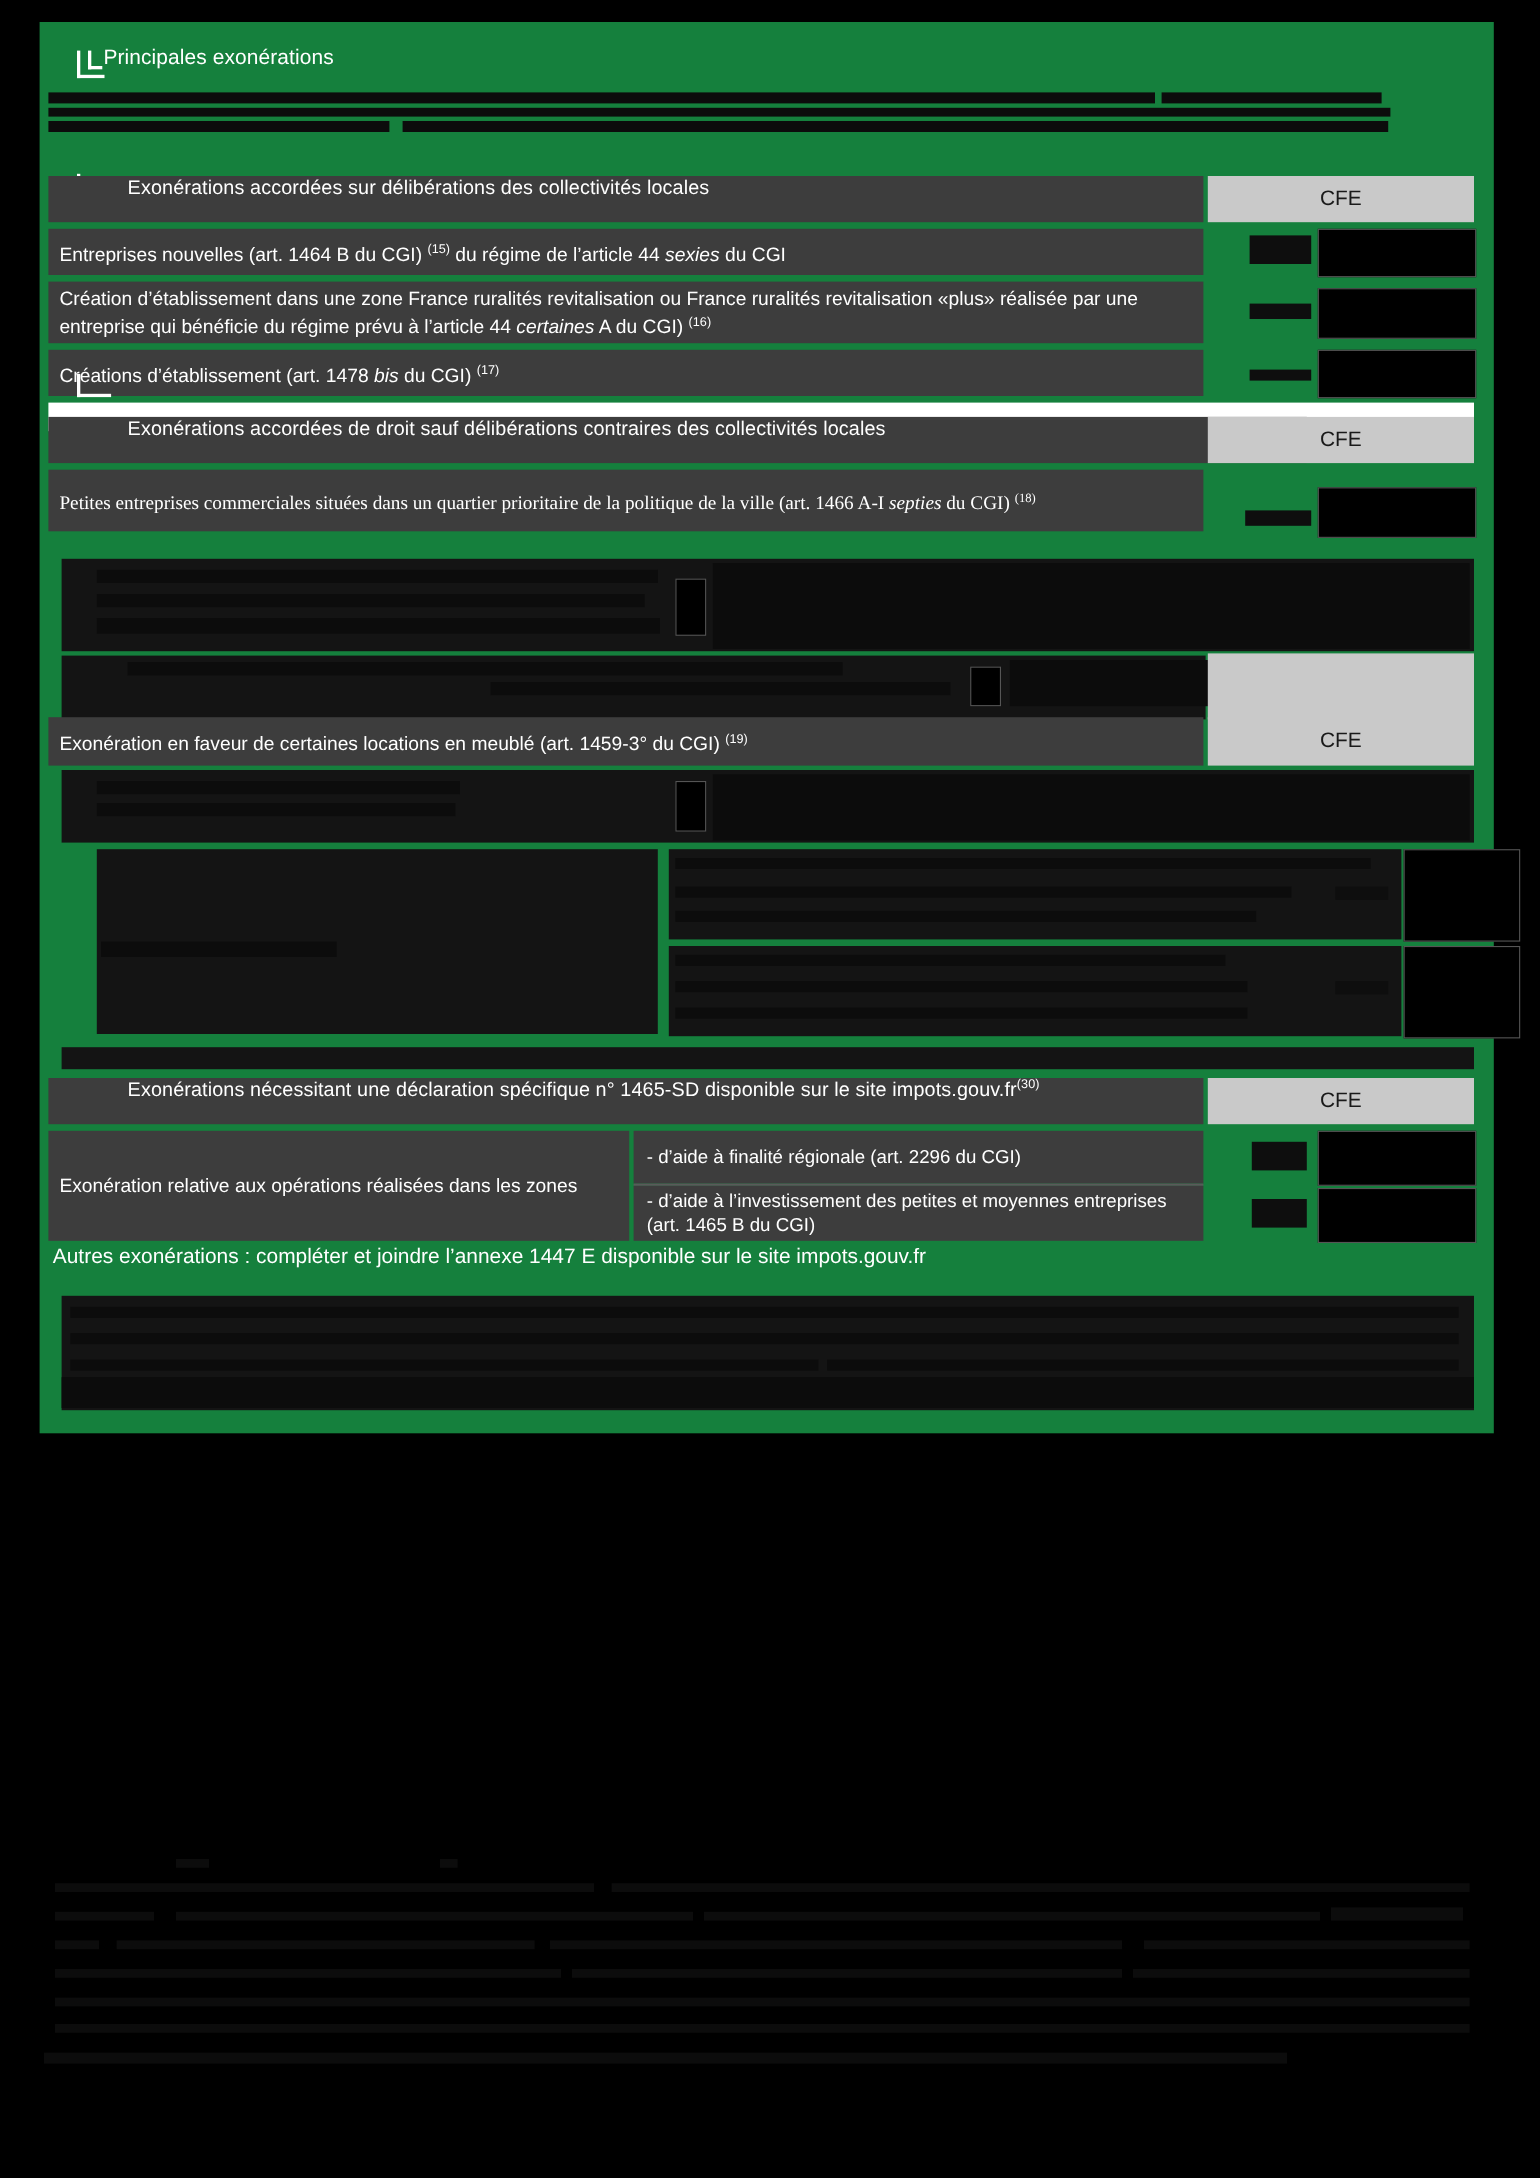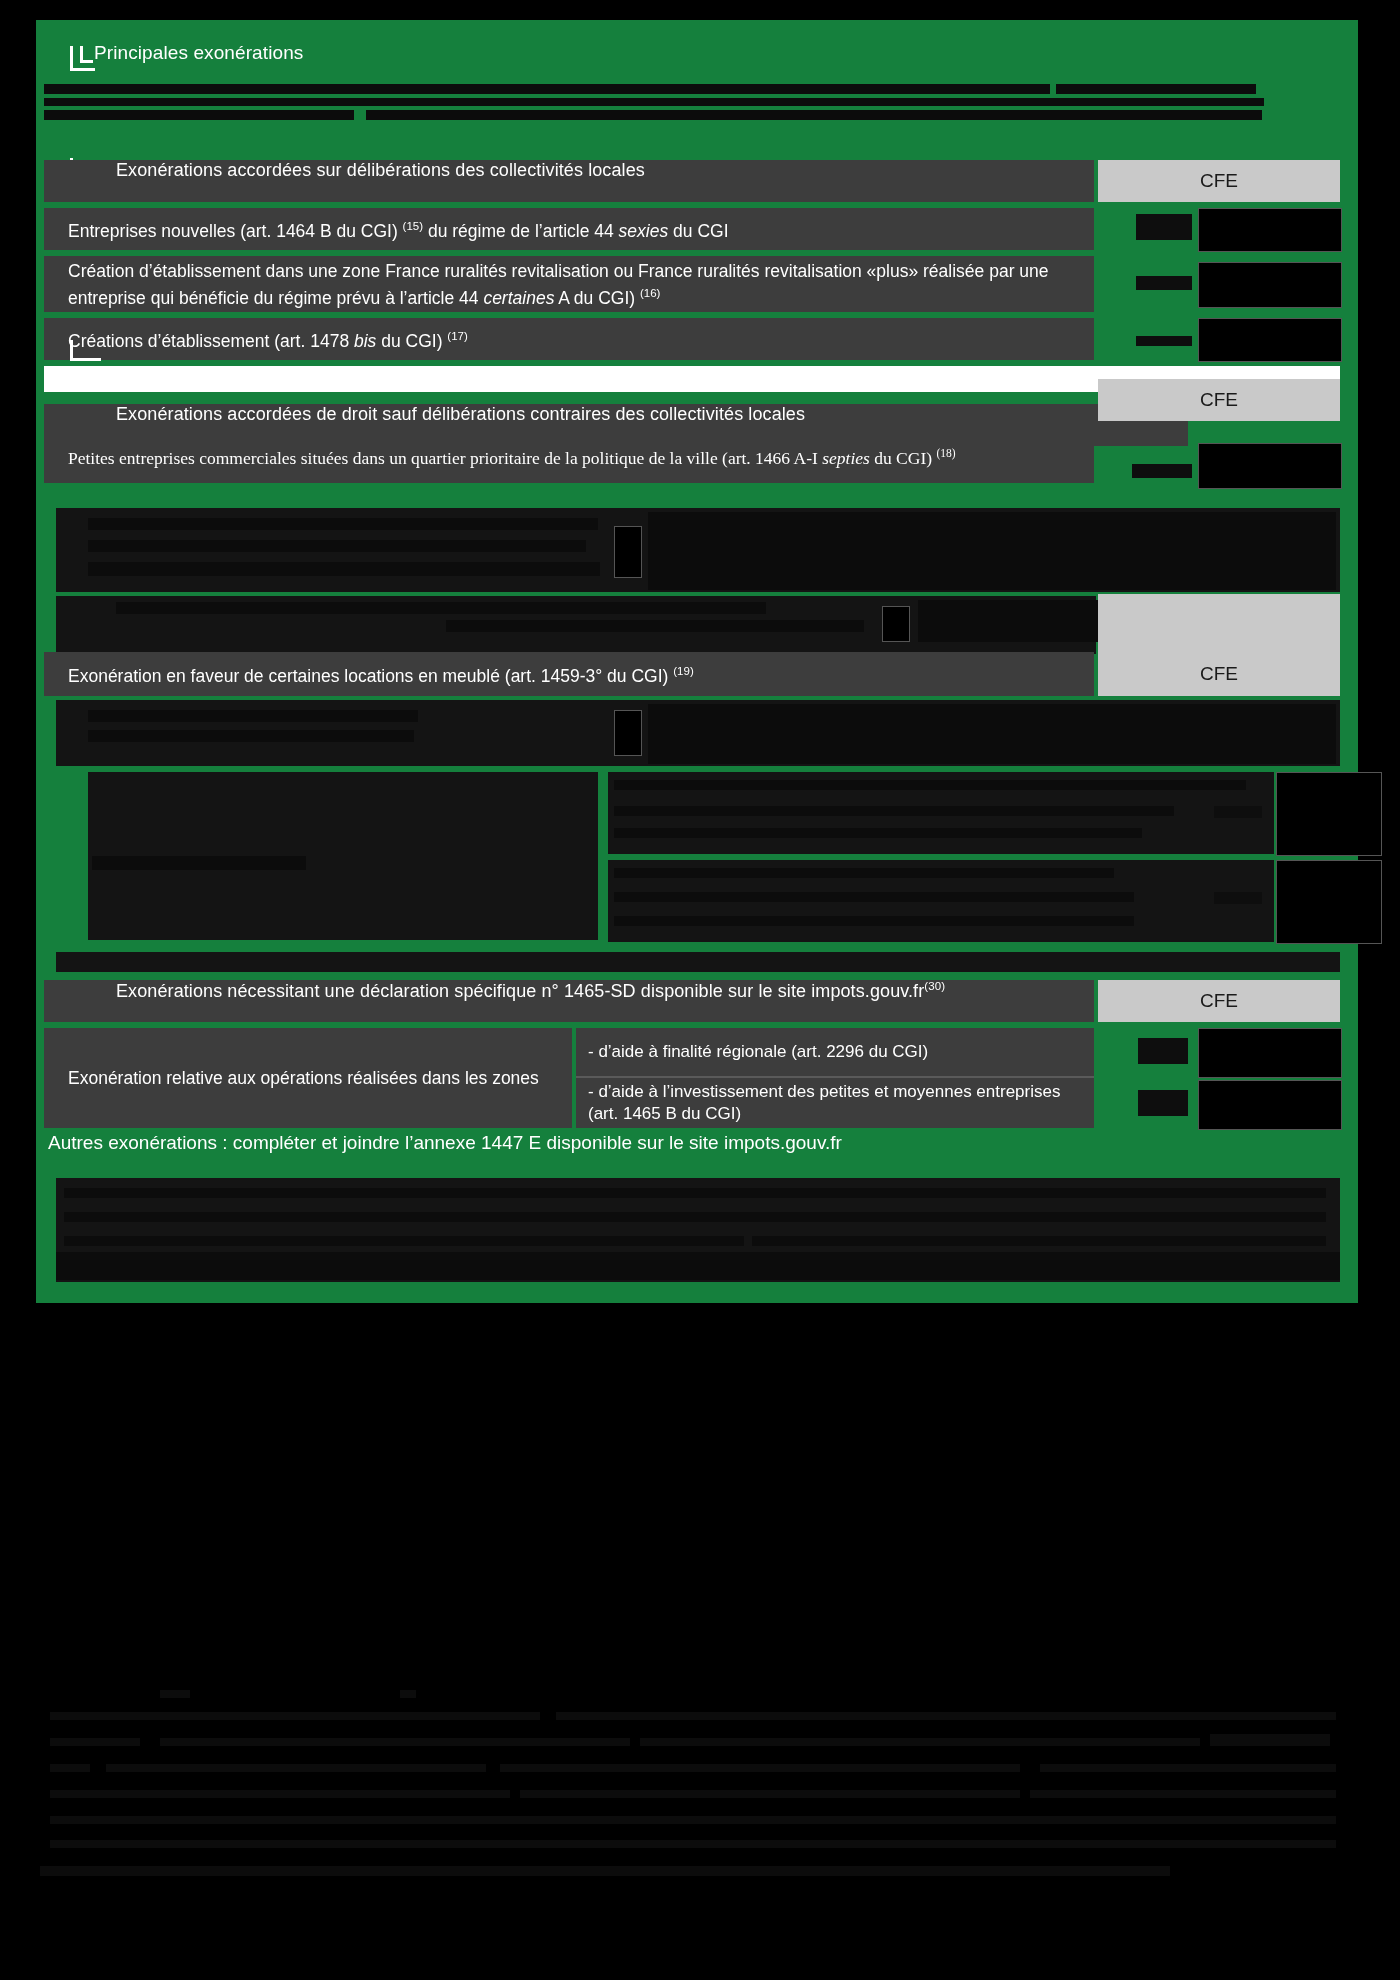--- a/index.html
+++ b/index.html
@@ -70,21 +70,21 @@
   .row {
     position: absolute;
     background: #3d3d3d;
     display: flex;
     align-items: center;
   }
   .row .txt {
     font-size: 17.5px;
     line-height: 23px;
     color: #ffffff;
-    padding: 0 24px;
+    padding: 0 10px;
   }
   .row.two-line .txt { line-height: 22px; }
   .sup { font-size: 11.5px; vertical-align: super; }
   i.it { font-style: italic; }
 
   .input-box {
     position: absolute;
     background: #000000;
     border: 1px solid #555;
   }
@@ -169,21 +169,21 @@
 
     <div class="row" style="left:8px; top:298px; width:1050px; height:42px;">
       <span class="txt">Créations d’établissement (art. 1478 <i class="it">bis</i> du CGI) <span class="sup">(17)</span></span>
     </div>
     <div class="code-box" style="left:1100px; top:316px; width:56px; height:10px;"></div>
     <div class="input-box" style="left:1162px; top:298px; width:142px; height:42px;"></div>
 
     <div class="white-strip" style="left:8px; top:346px; width:1296px; height:26px;"></div>
 
     <div class="mark-l" style="left:34px; top:320px; width:28px; height:18px;"></div>
-    <div class="bar-head" style="left:8px; top:359px; width:1144px; height:42px;margin-top:25px;">
+    <div class="bar-head" style="left:8px; top:359px; width:1144px; height:42px;">
       <span class="lbl">Exonérations accordées de droit sauf délibérations contraires des collectivités locales</span>
     </div>
     <div class="cfe-box" style="left:1062px; top:359px; width:242px; height:42px;">CFE</div>
 
     <div class="row two-line" style="left:8px; top:407px; width:1050px; height:56px;font-family:Liberation Serif, serif;">
       <span class="txt">Petites entreprises commerciales situées dans un quartier prioritaire de la politique de la ville (art. 1466 A-I <i class="it">septies</i> du CGI) <span class="sup">(18)</span></span>
     </div>
     <div class="code-box" style="left:1096px; top:444px; width:60px; height:14px;"></div>
     <div class="input-box" style="left:1162px; top:423px; width:142px; height:44px;"></div>
 

